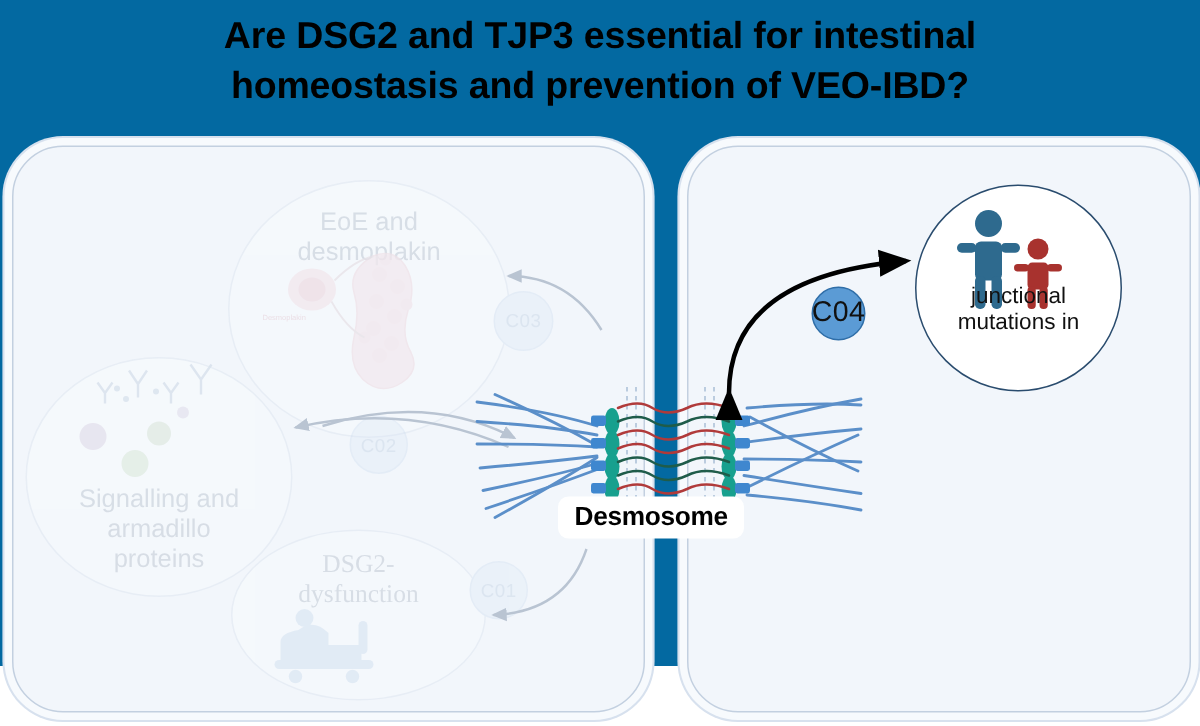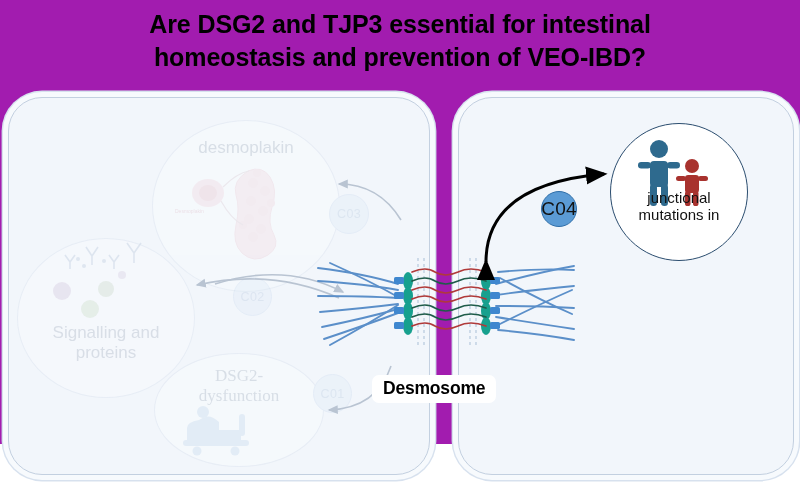--- a/index.html
+++ b/index.html
@@ -1,18 +1,18 @@
 <!DOCTYPE html>
 <html><head>
 <meta charset="utf-8">
 <style>
   html,body{margin:0;padding:0;background:#ffffff;}
   body{width:800px;height:484px;overflow:hidden;
        font-family:"Liberation Sans", sans-serif;}
-  #stage{position:relative;width:800px;height:444px;background:#a21caf;}
+  #stage{position:relative;width:800px;height:444px;background:#0369a1;}
 
   
   #title{
     position:absolute;left:0;top:8px;width:800px;text-align:center;
     font-size:25px;font-weight:bold;color:#000;line-height:1.32;
     letter-spacing:-0.1px;
   }
 
   
   .cell{position:absolute;border-radius:34px;
@@ -42,40 +42,41 @@
   
   #veo-circle{position:absolute;left:610px;top:123px;width:138px;height:138px;
       border-radius:50%;background:#ffffff;border:1.5px solid #2a4c6e;
       box-sizing:border-box;}
   #veo-text{position:absolute;left:0;top:66px;width:100%;text-align:center;
       font-size:15px;color:#111;line-height:1.12;}
 
   
   #desmo-label{position:absolute;left:372px;top:331px;
       padding:3px 11px 4px 11px;background:#fff;border-radius:7px;
-      font-size:17.5px;font-weight:bold;color:#000;letter-spacing:-.2px;margin-top:44px;}
+      font-size:17.5px;font-weight:bold;color:#000;letter-spacing:-.2px;}
 
   svg{position:absolute;left:0;top:0;overflow:visible;}
 </style>
 </head>
 <body>
 
 <div id="stage">
 
   <div id="title">
     <div>Are DSG2 and TJP3 essential for intestinal</div>
     <div>homeostasis and prevention of VEO-IBD?</div>
   </div>
 
   <div class="cell" id="cell-left">
     <div class="cell-inner">
 
       <div class="faded">
         <div class="bubble" style="left:143px;top:22px;width:186px;height:170px;">
           <div class="bubble-label" style="top:17px;">
+            <div>EoE and</div>
             <div>desmoplakin</div>
           </div>
 
           <svg width="186" height="170" viewBox="0 0 186 170">
             <g opacity="0.75">
               <ellipse cx="55" cy="72" rx="16" ry="14" fill="#f0c4cd"></ellipse>
               <ellipse cx="55" cy="72" rx="9" ry="8" fill="#e3a3b0"></ellipse>
               <path d="M95 50 q14 -6 22 6 q8 13 2 30 q-5 16 2 28 q6 12 -6 20 q-14 9 -26 -2
                        q-10 -10 -6 -28 q4 -17 0 -30 q-4 -14 12 -24 z" fill="#f3ccd4" stroke="#e7b4be" stroke-width="1"></path>
               <g fill="#eec0ca">
@@ -98,20 +99,21 @@
         </div>
         <div class="badge badge-faded" style="left:320px;top:96px;width:38px;height:38px;">
           <span>C03</span>
         </div>
       </div>
 
       <div class="faded">
         <div class="bubble" style="left:8px;top:140px;width:176px;height:158px;">
           <div class="bubble-label" style="top:84px;">
             <div>Signalling and</div>
+            <div>armadillo</div>
             <div>proteins</div>
           </div>
           <svg width="176" height="158" viewBox="0 0 176 158">
             <g stroke="#9fb4cc" stroke-width="1.6" fill="none" opacity="0.85">
               <path d="M52 30 v-7 M52 23 l-5 -7 M52 23 l5 -7"></path>
               <path d="M74 26 v-9 M74 17 l-6 -9 M74 17 l6 -9"></path>
               <path d="M96 30 v-7 M96 23 l-5 -7 M96 23 l5 -7"></path>
               <path d="M116 24 v-10 M116 14 l-7 -10 M116 14 l7 -10"></path>
             </g>
             <g opacity="0.8">

